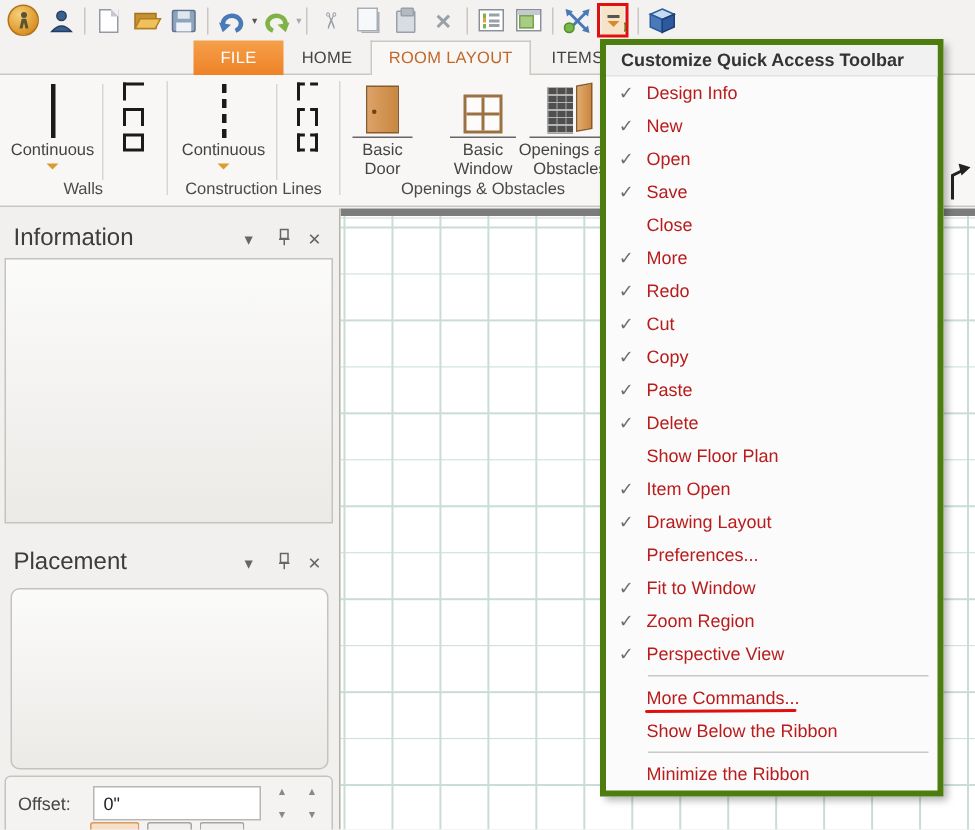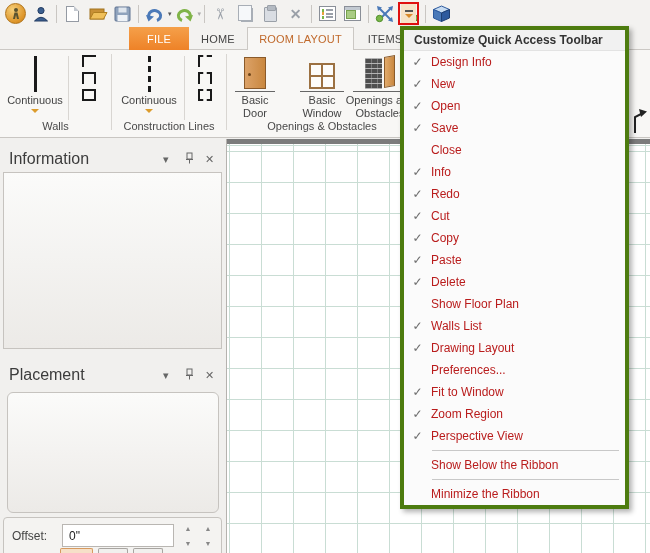--- a/index.html
+++ b/index.html
@@ -408,21 +408,21 @@
   <div class="mi">
       <span class="chk">✓</span>
       <span class="milbl">Save</span>
     </div>
   <div class="mi">
       <span class="chk"></span>
       <span class="milbl">Close</span>
     </div>
   <div class="mi">
       <span class="chk">✓</span>
-      <span class="milbl">Info</span>
+      <span class="milbl">More</span>
     </div>
   <div class="mi">
       <span class="chk">✓</span>
       <span class="milbl">Redo</span>
     </div>
   <div class="mi">
       <span class="chk">✓</span>
       <span class="milbl">Cut</span>
     </div>
   <div class="mi">
@@ -436,21 +436,21 @@
   <div class="mi">
       <span class="chk">✓</span>
       <span class="milbl">Delete</span>
     </div>
   <div class="mi">
       <span class="chk"></span>
       <span class="milbl">Show Floor Plan</span>
     </div>
   <div class="mi">
       <span class="chk">✓</span>
-      <span class="milbl">Walls List</span>
+      <span class="milbl">Item Open</span>
     </div>
   <div class="mi">
       <span class="chk">✓</span>
       <span class="milbl">Drawing Layout</span>
     </div>
   <div class="mi">
       <span class="chk"></span>
       <span class="milbl">Preferences...</span>
     </div>
   <div class="mi">
@@ -460,20 +460,25 @@
   <div class="mi">
       <span class="chk">✓</span>
       <span class="milbl">Zoom Region</span>
     </div>
   <div class="mi">
       <span class="chk">✓</span>
       <span class="milbl">Perspective View</span>
     </div>
   <div class="msep"></div>
   <div class="mi">
+    <span class="chk"></span>
+    <span class="milbl">More Commands...</span>
+    <span class="red-underline"></span>
+  </div>
+  <div class="mi">
       <span class="chk"></span>
       <span class="milbl">Show Below the Ribbon</span>
     </div>
   <div class="msep"></div>
   <div class="mi">
       <span class="chk"></span>
       <span class="milbl">Minimize the Ribbon</span>
     </div>
 </div>
 

